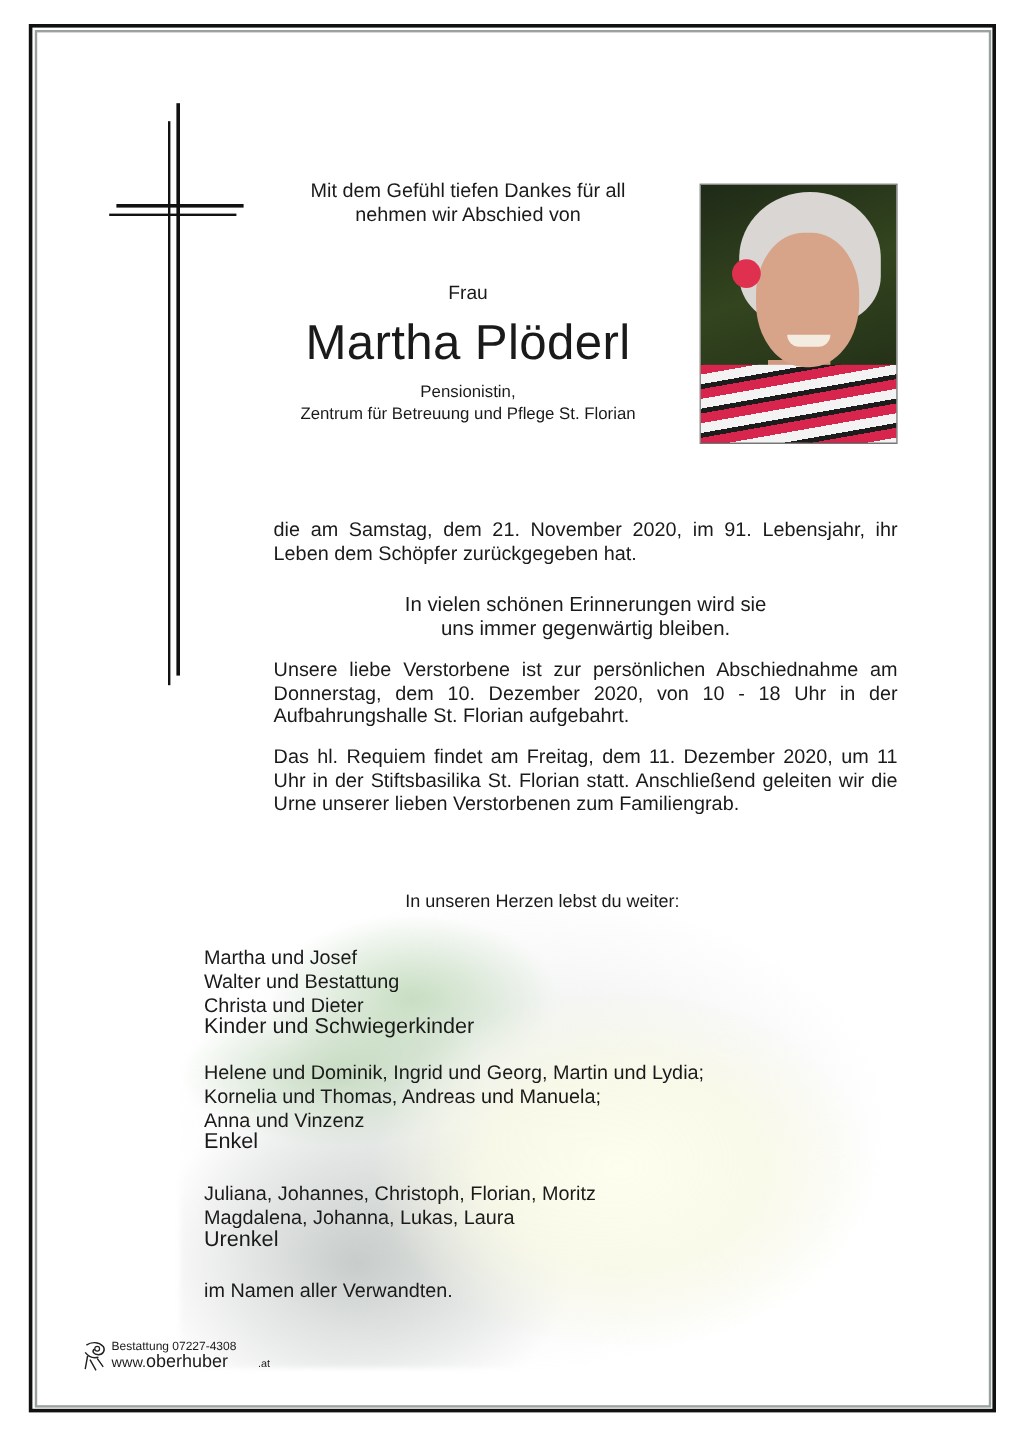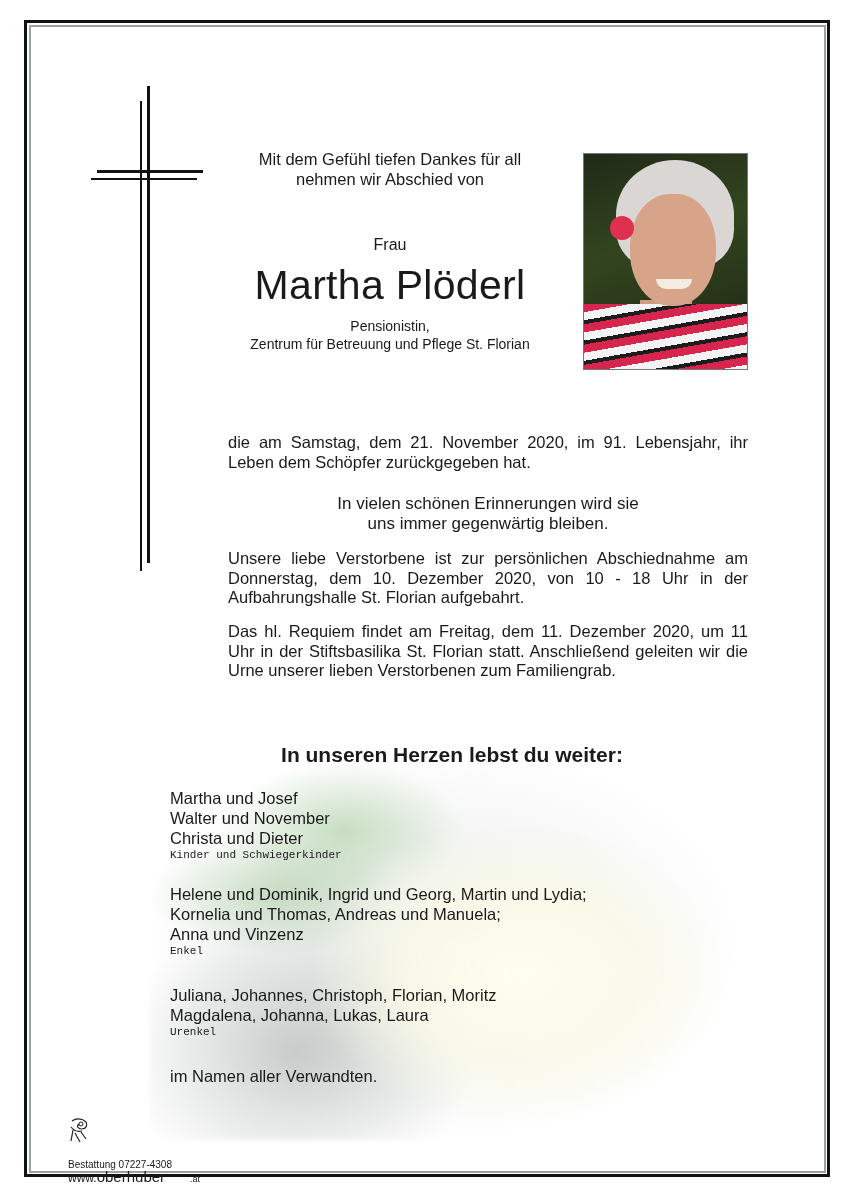--- a/index.html
+++ b/index.html
@@ -51,28 +51,28 @@
       radial-gradient(ellipse 210px 150px at 63% 58%, rgba(255,255,238,0.95) 0%, rgba(250,250,232,0.85) 55%, rgba(255,255,255,0) 100%),
       radial-gradient(ellipse 120px 70px at 33% 22%, rgba(160,200,150,0.55) 0%, rgba(255,255,255,0) 100%),
       radial-gradient(ellipse 130px 60px at 22% 38%, rgba(150,190,140,0.5) 0%, rgba(255,255,255,0) 100%),
       radial-gradient(ellipse 180px 140px at 25% 78%, rgba(140,150,145,0.45) 0%, rgba(255,255,255,0) 100%),
       radial-gradient(ellipse 300px 200px at 50% 50%, rgba(220,225,222,0.7) 0%, rgba(255,255,255,0) 100%);
     filter: blur(2px);
   }
 
   .fam { position: absolute; left: 170px; width: 580px; text-align: left; }
   .fam .big { font-size: 16.5px; line-height: 20px; }
-  .fam .small { font-size: 11px; line-height: 15px; font-family: Liberation Mono, monospace; }
-  .hearts { top: 743px; font-size: 21px; left: 228px; width: 600px; text-align: center; transform: translateX(-76px); font-weight: bold; }
+  .fam .small { font-size: 18px; line-height: 15px; }
+  .hearts { top: 743px; font-size: 15px; left: 228px; width: 600px; text-align: center; transform: translateX(-76px); }
   .g1 { top: 788px; }
   .g2 { top: 884px; }
   .g3 { top: 985px; }
   .closing { top: 1067px; font-size: 16.5px; }
 
-  .logo { position: absolute; left: 68px; top: 1117px; display: flex; align-items: flex-start; gap: 16px; flex-direction: column; }
+  .logo { position: absolute; left: 68px; top: 1117px; display: flex; align-items: center; gap: 3px; }
   .logo .mark { width: 22px; height: 26px; }
   .logo .l1 { font-size: 10px; line-height: 11px; }
   .logo .l2 { font-size: 12px; line-height: 13px; }
   .logo .l2 .big { font-size: 15px; }
   .logo .l2 .small { font-size: 9px; margin-left: 25px; }
 </style>
 </head>
 <body>
 
 <div class="frame-outer"></div>
@@ -116,21 +116,21 @@
 
 <div class="p p2">Unsere liebe Verstorbene ist zur persönlichen Abschiednahme am Donnerstag, dem 10. Dezember 2020, von 10 - 18 Uhr in der Aufbahrungshalle St. Florian aufgebahrt.</div>
 <div class="p p3">Das hl. Requiem findet am Freitag, dem 11. Dezember 2020, um 11 Uhr in der Stiftsbasilika St. Florian statt. Anschließend geleiten wir die Urne unserer lieben Verstorbenen zum Familiengrab.</div>
 
 <div class="rose"></div>
 
 <div class="fam hearts">In unseren Herzen lebst du weiter:</div>
 
 <div class="fam g1">
   <div class="big">Martha und Josef</div>
-  <div class="big">Walter und November</div>
+  <div class="big">Walter und Bestattung</div>
   <div class="big">Christa und Dieter</div>
   <div class="small">Kinder und Schwiegerkinder</div>
 </div>
 
 <div class="fam g2">
   <div class="big">Helene und Dominik, Ingrid und Georg, Martin und Lydia;</div>
   <div class="big">Kornelia und Thomas, Andreas und Manuela;</div>
   <div class="big">Anna und Vinzenz</div>
   <div class="small">Enkel</div>
 </div>

